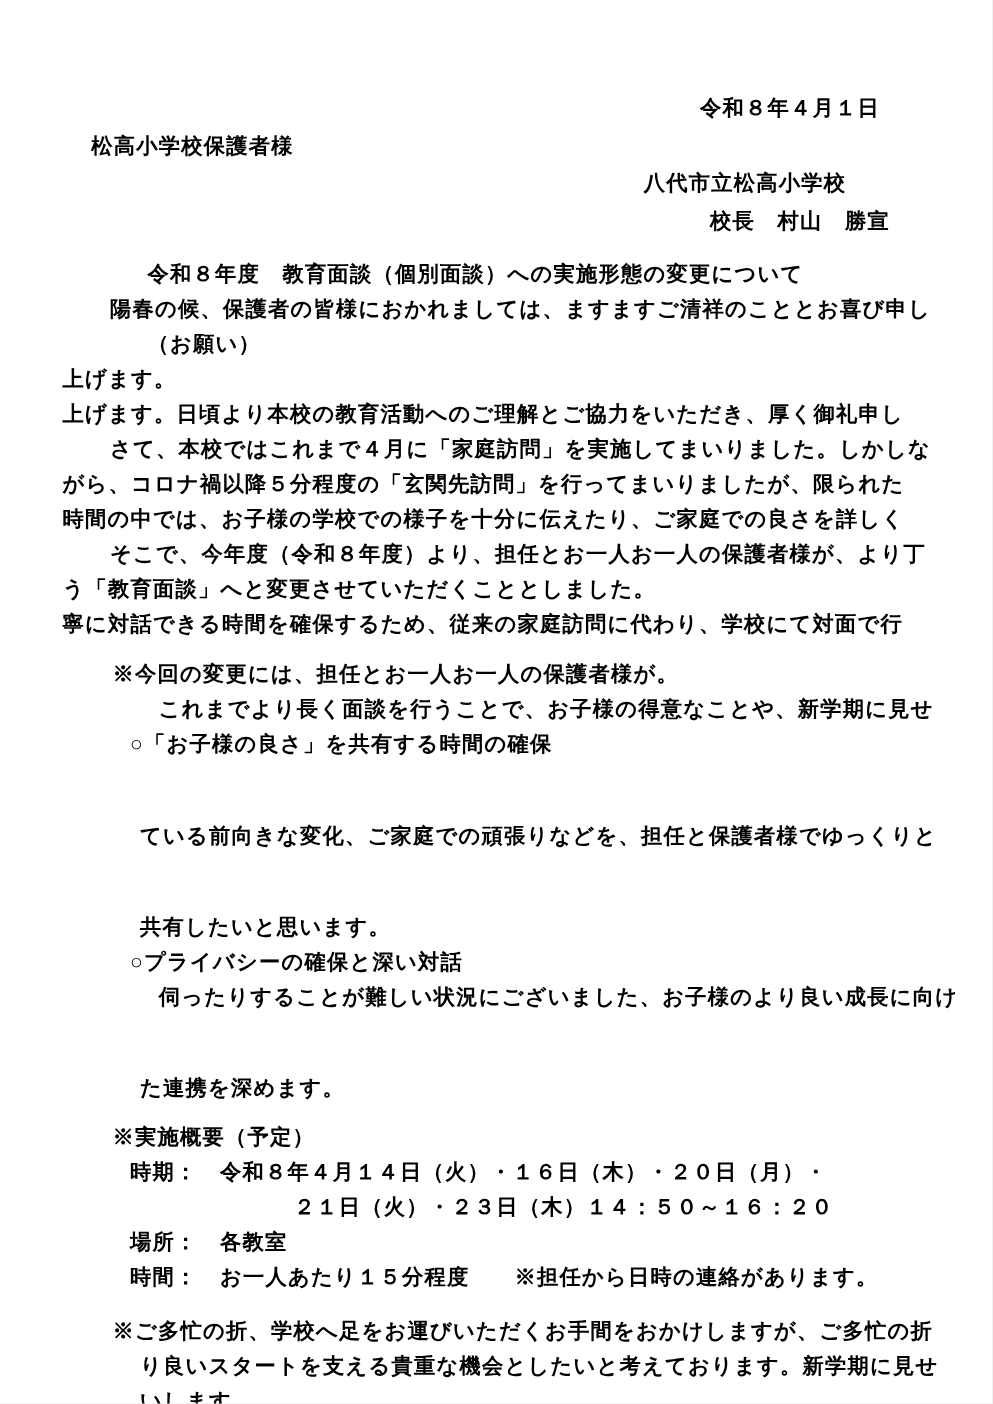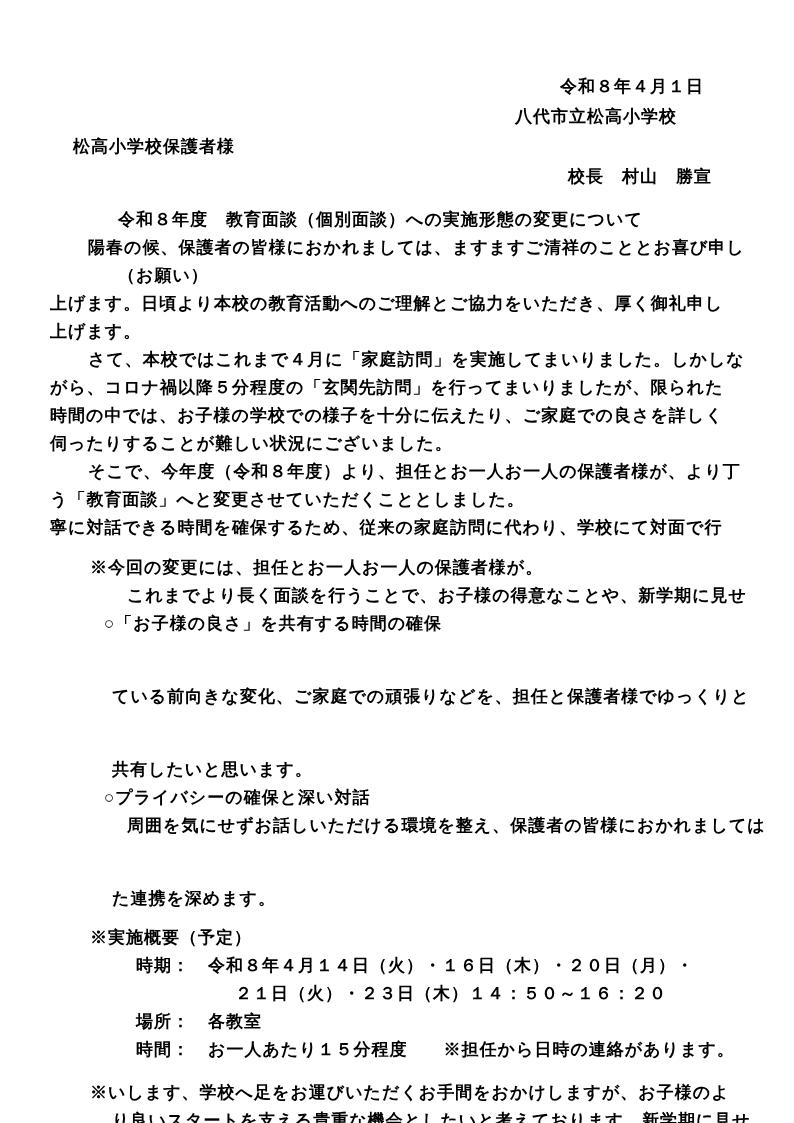--- a/index.html
+++ b/index.html
@@ -28,59 +28,58 @@
   .r-sender-org{padding-left:515px;}
   .r-sender-principal{padding-left:552px;margin-left:16px;}
   .r-title{padding-left:118px;}
   .r-paragraph-first{padding-left:88px;}
   .r-paragraph{padding-left:50px;}
   .r-note{padding-left:90px;}
   .r-note-cont{padding-left:112px;}
   .r-bullet{padding-left:104px;}
   .r-bullet-first{padding-left:127px;}
   .r-bullet-cont{padding-left:112px;margin-top:45px;}
-  .r-item{padding-left:104px;margin-left:32px;}
+  .r-item{padding-left:104px;}
   .r-item-cont{padding-left:235px;}
   .spacer{height:12px;}
 </style>
 </head>
 <body>
 
 <div class="page">
   <div class="doc" id="doc-root">
       <div class="ln r-date">令和８年４月１日</div>
+      <div class="ln r-addressee">松高小学校保護者様</div>
       <div class="ln r-sender-org">八代市立松高小学校</div>
-      <div class="ln r-addressee">松高小学校保護者様</div>
       <div class="ln r-sender-principal">校長　村山　勝宣</div>
       <div class="spacer" style="height: 14px;"></div>
       <div class="ln r-title">令和８年度　教育面談（個別面談）への実施形態の変更について</div>
       <div class="ln r-paragraph-first">陽春の候、保護者の皆様におかれましては、ますますご清祥のこととお喜び申し</div>
       <div class="ln r-title">（お願い）</div>
+      <div class="ln r-paragraph">上げます。</div>
       <div class="ln r-paragraph">上げます。日頃より本校の教育活動へのご理解とご協力をいただき、厚く御礼申し</div>
-      <div class="ln r-paragraph">上げます。</div>
       <div class="ln r-paragraph-first">さて、本校ではこれまで４月に「家庭訪問」を実施してまいりました。しかしな</div>
       <div class="ln r-paragraph">がら、コロナ禍以降５分程度の「玄関先訪問」を行ってまいりましたが、限られた</div>
       <div class="ln r-paragraph">時間の中では、お子様の学校での様子を十分に伝えたり、ご家庭での良さを詳しく</div>
-      <div class="ln r-paragraph">伺ったりすることが難しい状況にございました。</div>
       <div class="ln r-paragraph-first">そこで、今年度（令和８年度）より、担任とお一人お一人の保護者様が、より丁</div>
       <div class="ln r-paragraph">う「教育面談」へと変更させていただくこととしました。</div>
       <div class="ln r-paragraph">寧に対話できる時間を確保するため、従来の家庭訪問に代わり、学校にて対面で行</div>
       <div class="spacer" style="height: 12px;"></div>
       <div class="ln r-note">※今回の変更には、担任とお一人お一人の保護者様が。</div>
       <div class="ln r-bullet-first">これまでより長く面談を行うことで、お子様の得意なことや、新学期に見せ</div>
       <div class="ln r-bullet">○「お子様の良さ」を共有する時間の確保</div>
       <div class="ln r-bullet-cont">ている前向きな変化、ご家庭での頑張りなどを、担任と保護者様でゆっくりと</div>
       <div class="ln r-bullet-cont">共有したいと思います。</div>
       <div class="ln r-bullet">○プライバシーの確保と深い対話</div>
-      <div class="ln r-bullet-first">周囲を気にせずお話しいただける環境を整え、保護者の皆様におかれましては</div>
+      <div class="ln r-bullet-first">伺ったりすることが難しい状況にございました、お子様のより良い成長に向け</div>
       <div class="ln r-bullet-cont">た連携を深めます。</div>
       <div class="spacer" style="height: 11px;"></div>
       <div class="ln r-note">※実施概要（予定）</div>
       <div class="ln r-item">時期：　令和８年４月１４日（火）・１６日（木）・２０日（月）・</div>
       <div class="ln r-item-cont">２１日（火）・２３日（木）１４：５０～１６：２０</div>
       <div class="ln r-item">場所：　各教室</div>
       <div class="ln r-item">時間：　お一人あたり１５分程度　　※担任から日時の連絡があります。</div>
       <div class="spacer" style="height: 15px;"></div>
-      <div class="ln r-note">※いします、学校へ足をお運びいただくお手間をおかけしますが、お子様のよ</div>
+      <div class="ln r-note">※ご多忙の折、学校へ足をお運びいただくお手間をおかけしますが、ご多忙の折</div>
       <div class="ln r-note-cont">り良いスタートを支える貴重な機会としたいと考えております。新学期に見せ</div>
       <div class="ln r-note-cont">いします。</div>
     </div>
 </div>
 
 </body></html>

